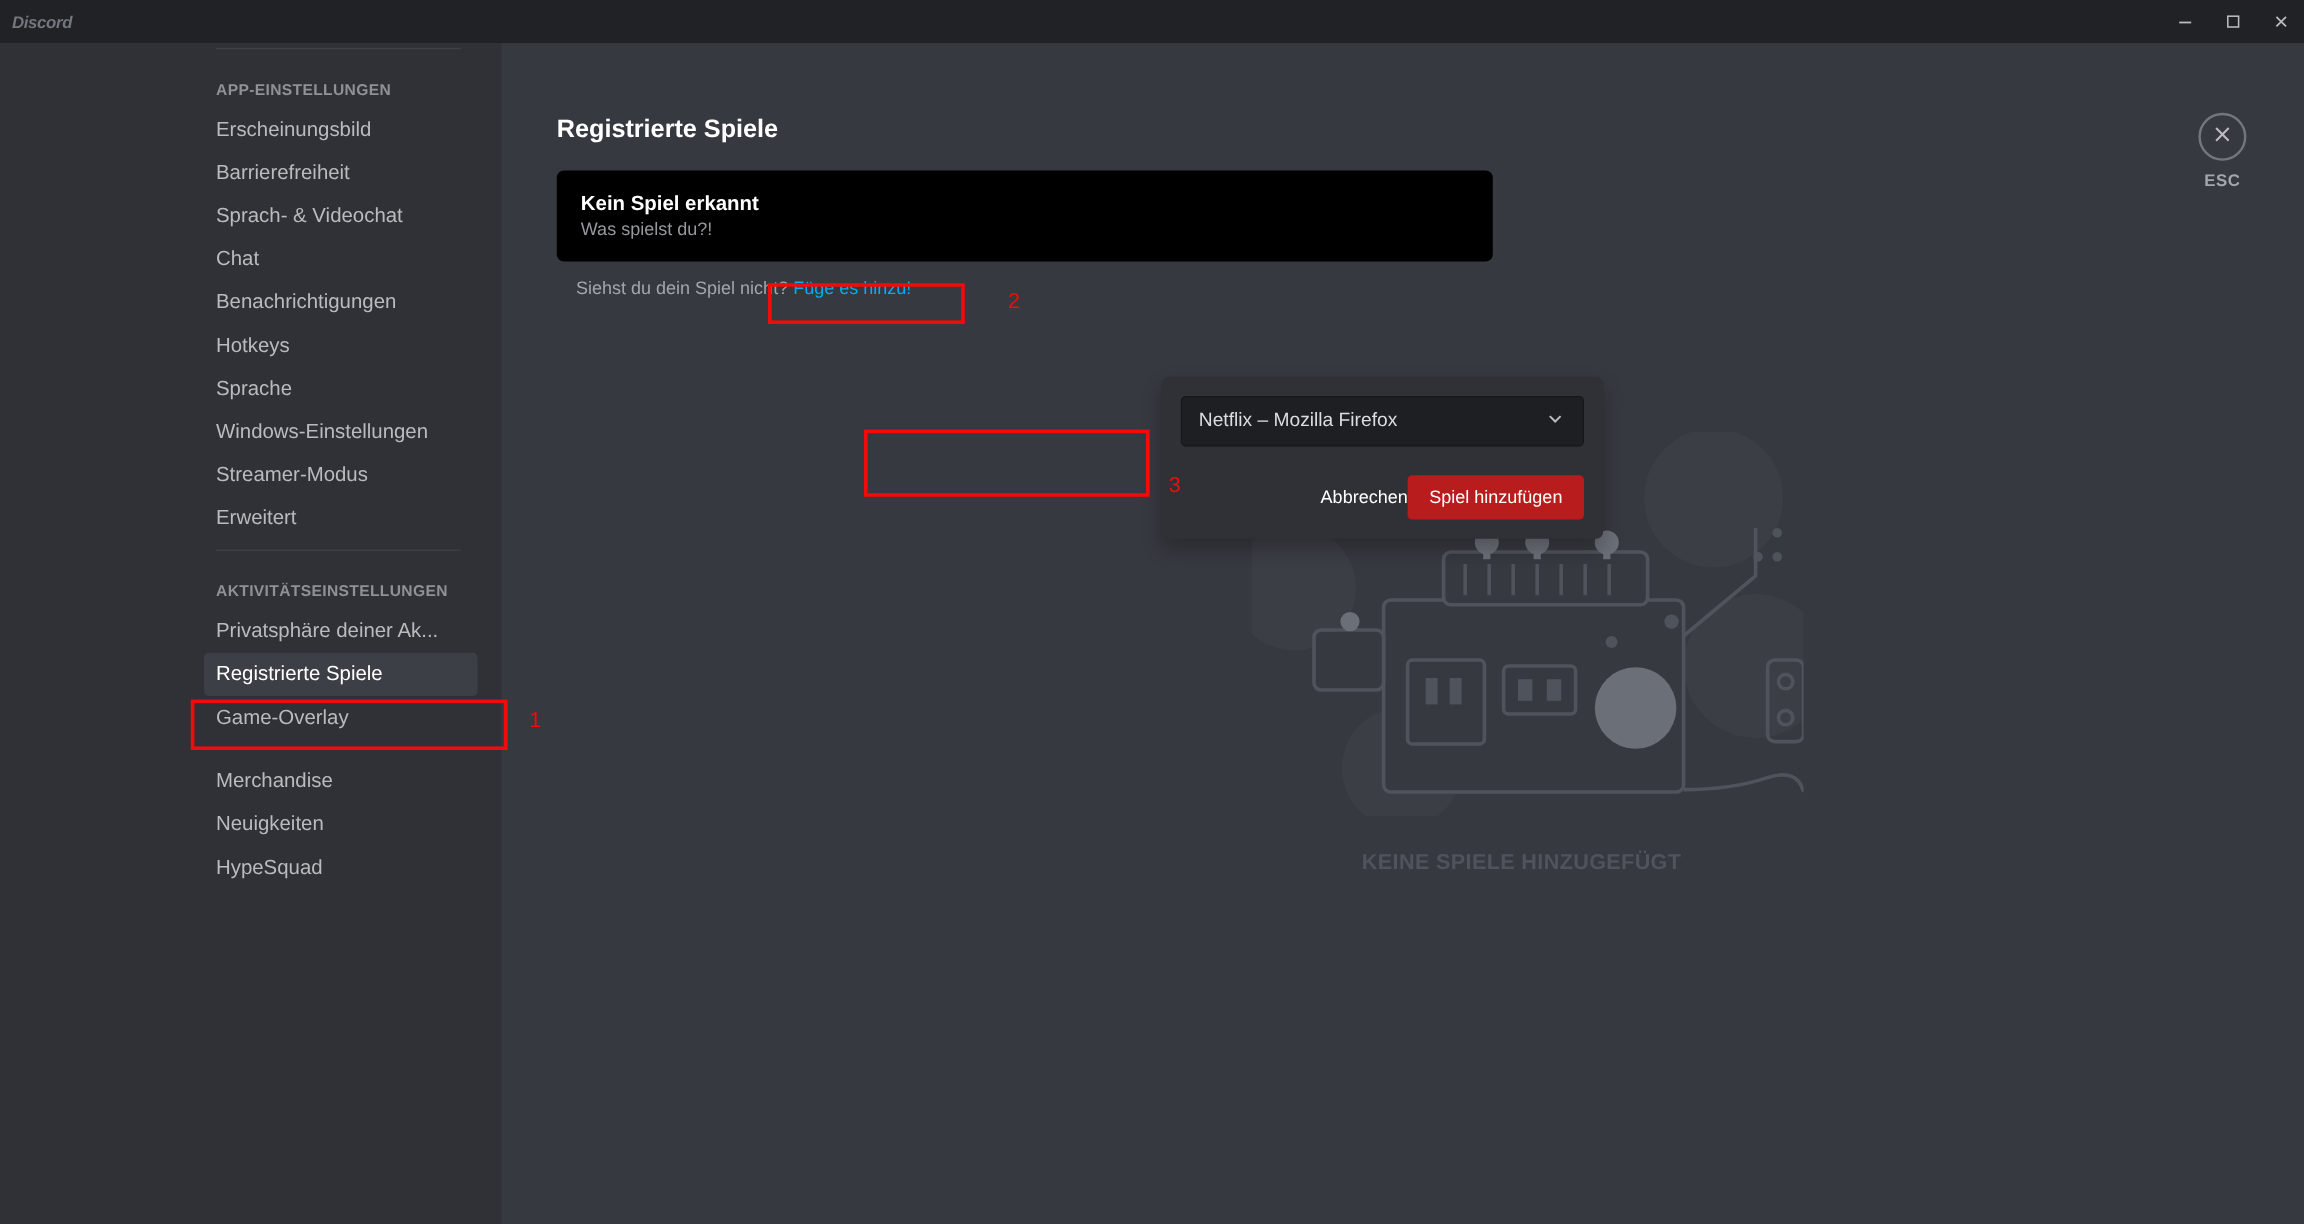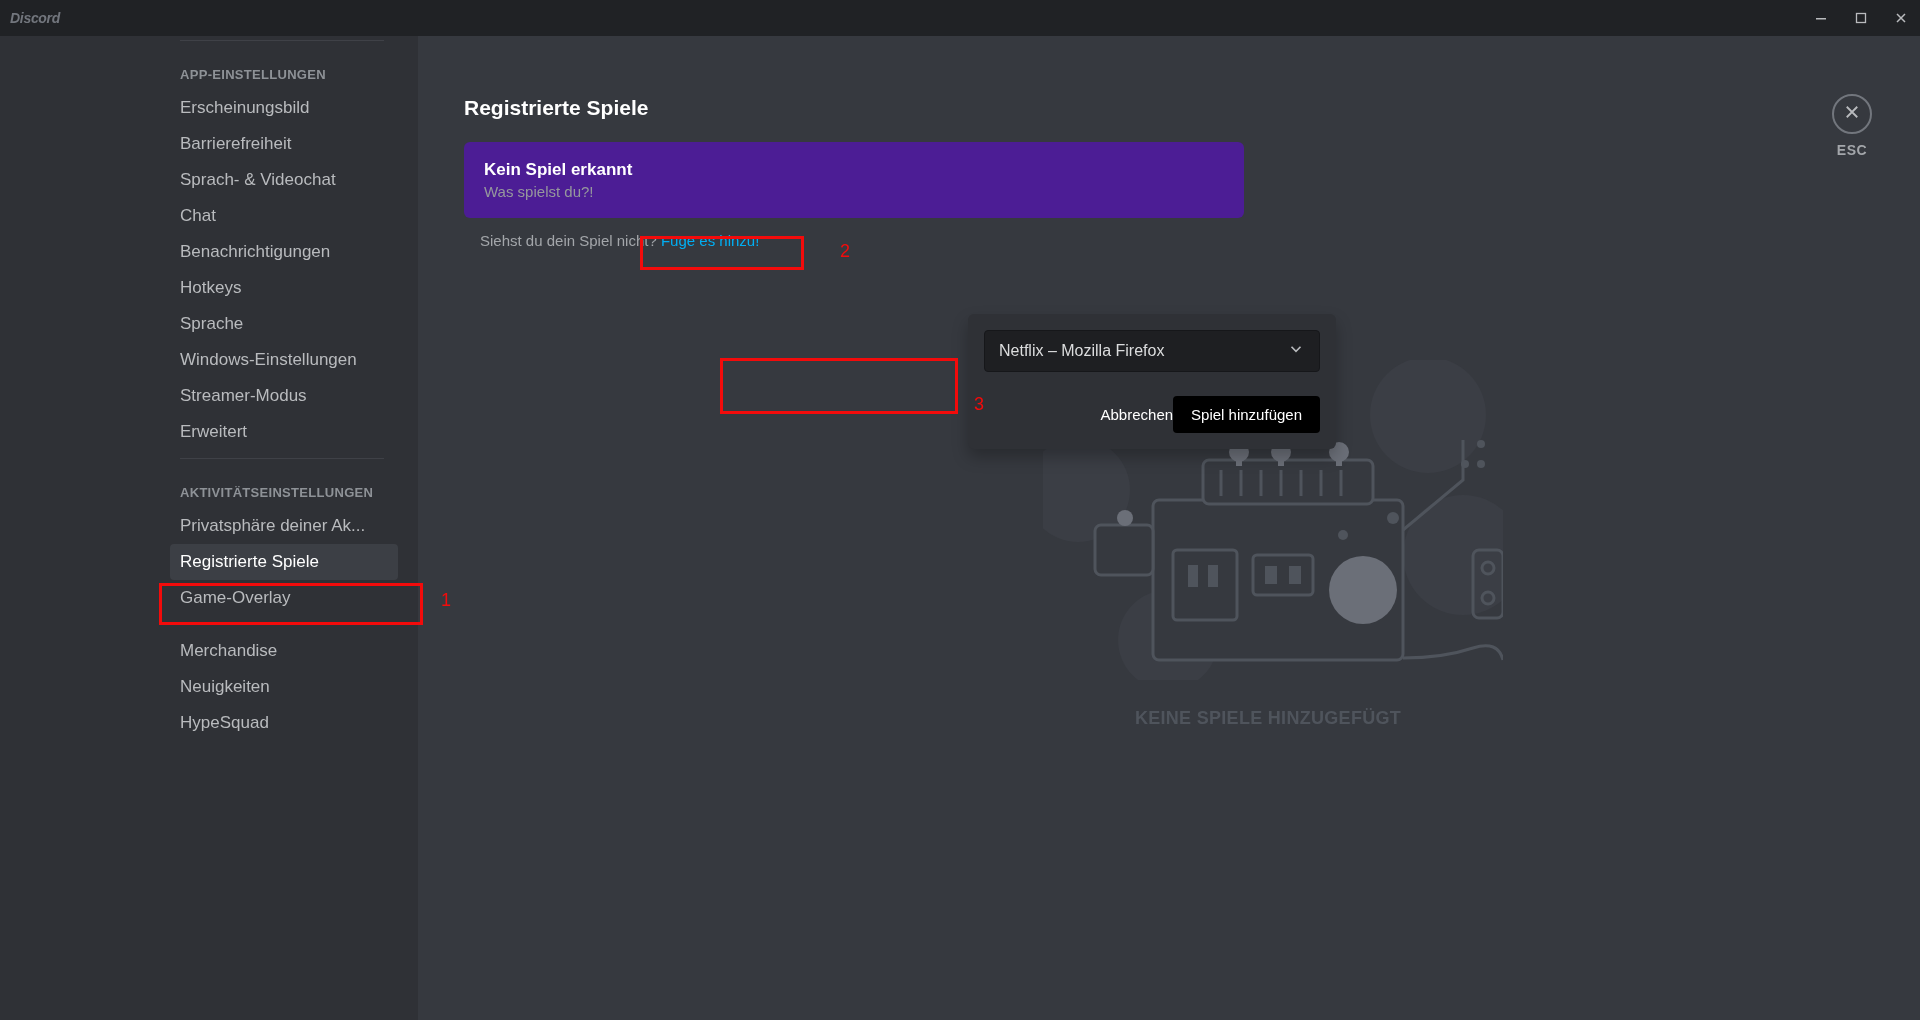--- a/index.html
+++ b/index.html
@@ -90,21 +90,21 @@
     }
     
     .page-title {
       font-size: 21px;
       font-weight: 600;
       color: #ffffff;
       margin-left: 6px;
       margin-bottom: 22px;
     }
     .card {
-      background: #4c1d95;
+      background: #000000;
       border-radius: 6px;
       padding: 18px 20px;
       width: 780px;
       margin-left: 6px;
     }
     .card-title {
       font-size: 17px;
       font-weight: 700;
       color: #ffffff;
       margin-bottom: 3px;
@@ -153,21 +153,21 @@
       gap: 0;
       margin-top: 24px;
     }
     .btn-text {
       color: #ffffff;
       font-size: 15px;
       font-weight: 500;
       cursor: pointer;
     }
     .btn-primary {
-      background: #000000;
+      background: #b91c1c;
       color: #ffffff;
       font-size: 15px;
       font-weight: 500;
       padding: 10px 18px;
       border-radius: 4px;
       cursor: pointer;
     }
     
     .close-esc {
       position: absolute;

